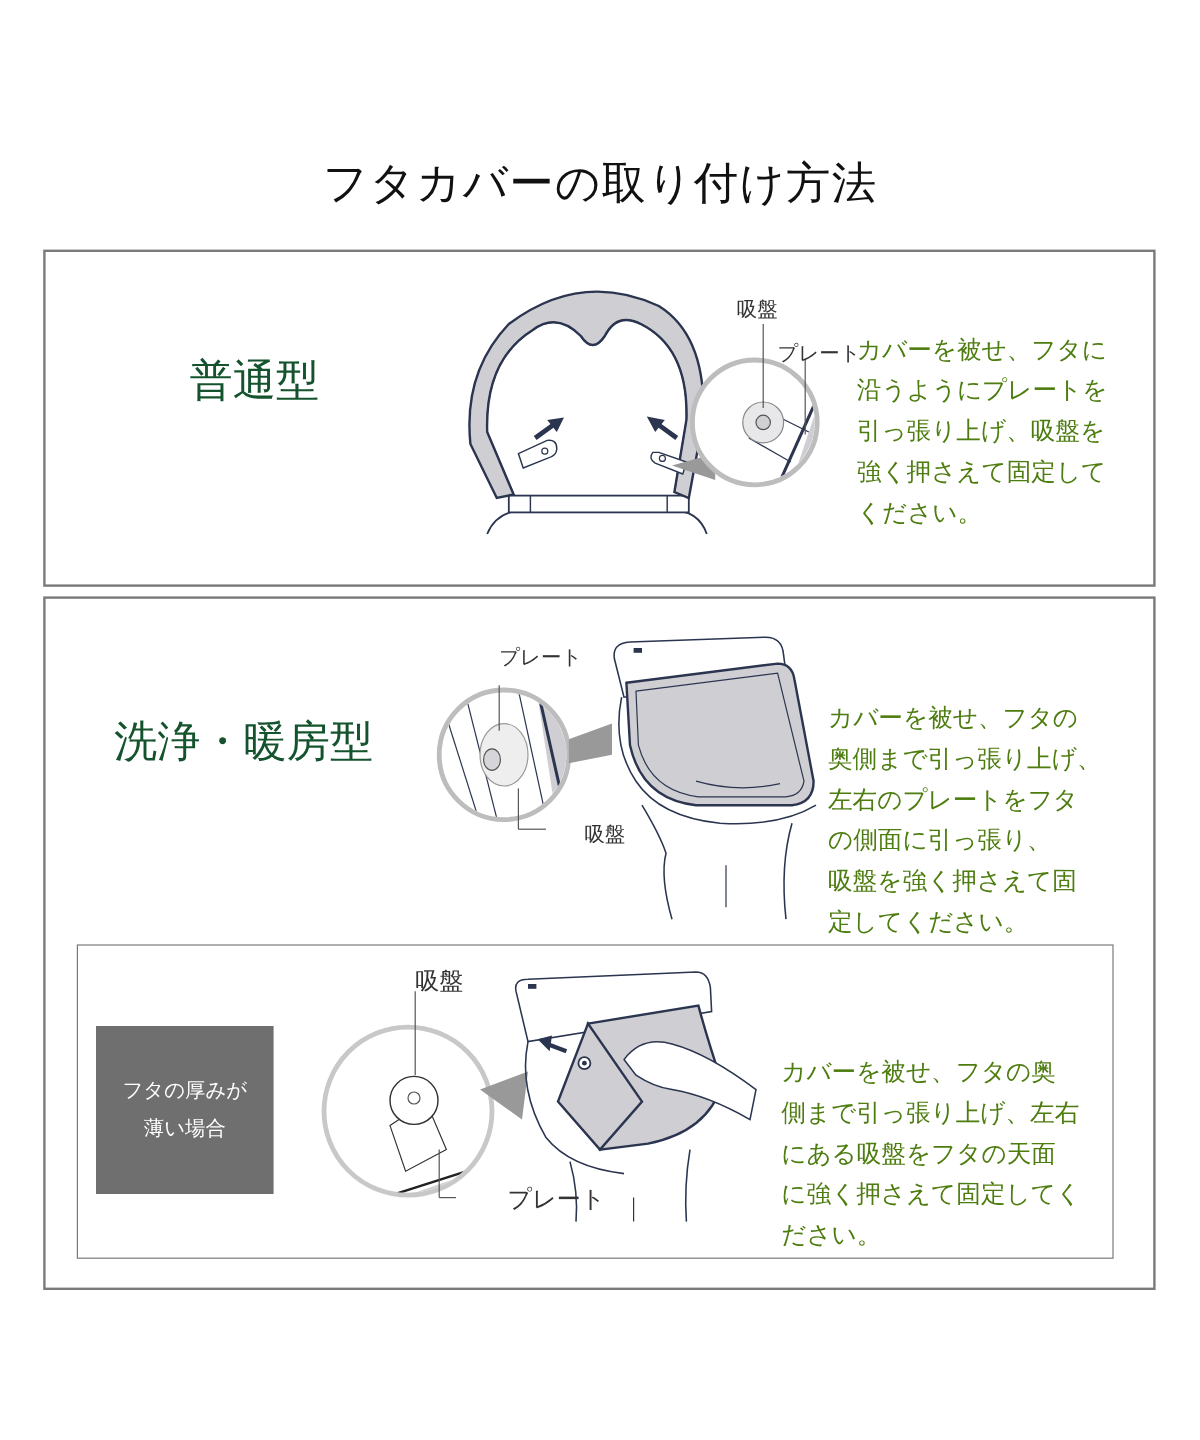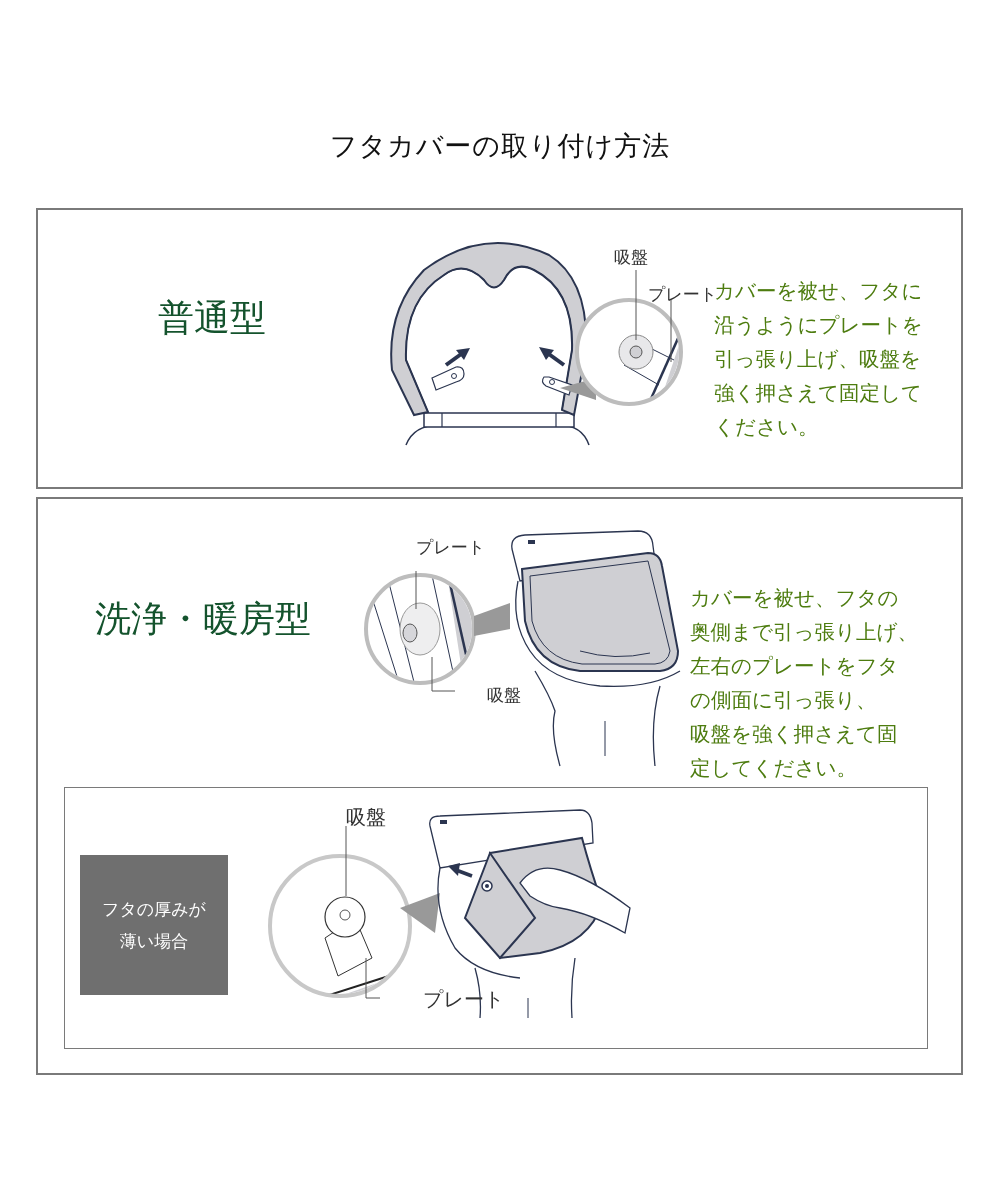--- a/index.html
+++ b/index.html
@@ -1,19 +1,19 @@
 <!DOCTYPE html>
 <html><head>
 <meta charset="utf-8">
 <style>
   html, body { margin: 0; padding: 0; background: #ffffff; }
   body { width: 1000px; height: 1200px; position: relative; overflow: hidden;
          font-family: "DejaVu Sans", "Liberation Sans", sans-serif; color: #222; }
   .title { position: absolute; left: 0; top: 128px; width: 1000px; text-align: center;
-           font-size: 27px; letter-spacing: 1px; color: #111; }
+           font-size: 37px; letter-spacing: 1px; color: #111; }
   .panel { position: absolute; border: 2px solid #7a7a7a; background: #fff; box-sizing: border-box; }
   #panel1 { left: 36px; top: 208px; width: 927px; height: 281px; }
   #panel2 { left: 36px; top: 497px; width: 927px; height: 578px; }
   #panel3 { left: 64px; top: 787px; width: 864px; height: 262px; border-width: 1.5px; }
   .type-label { position: absolute; color: #14532d; font-size: 36px; line-height: 1.45; text-align: center; }
   .desc { position: absolute; font-size: 20.5px; line-height: 34px; color: #4d7c0f; white-space: pre; margin-top: 42px; }
   .callout { position: absolute; font-size: 17px; color: #333; margin-left: 28px; }
   .callout.big { font-size: 20px; }
   .badge { position: absolute; left: 15px; top: 67px; width: 148px; height: 140px; background: #6f6f6f;
            color: #fff; font-size: 17px; line-height: 32px; display: flex; align-items: center;
@@ -159,14 +159,19 @@
       <path d="M260 75 Q275 55 300 62 Q330 70 370 100 L365 125 Q330 105 300 100 Q285 98 270 88 Z" fill="#fff" stroke="#2b3550" stroke-width="1.3"></path>
 
       <path d="M180 60 Q172 100 195 140 Q215 165 260 170" fill="none" stroke="#2b3550" stroke-width="1.3"></path>
       <path d="M215 160 Q222 185 220 210" fill="none" stroke="#2b3550" stroke-width="1.3"></path>
       <line x1="268" y1="190" x2="268" y2="210" stroke="#2b3550" stroke-width="1"></line>
       <path d="M315 150 Q310 180 312 210" fill="none" stroke="#2b3550" stroke-width="1.3"></path>
     </svg>
     <div class="callout big" style="left:253px; top:16px;">吸盤</div>
     <div class="callout big" style="left:330px; top:198px;">プレート</div>
 
+    <div class="desc" style="left:586px; top:46px;">カバーを被せ、フタの奥
+側まで引っ張り上げ、左右
+にある吸盤をフタの天面
+に強く押さえて固定してく
+ださい。</div>
   </div>
 </div>
 
 </body></html>

